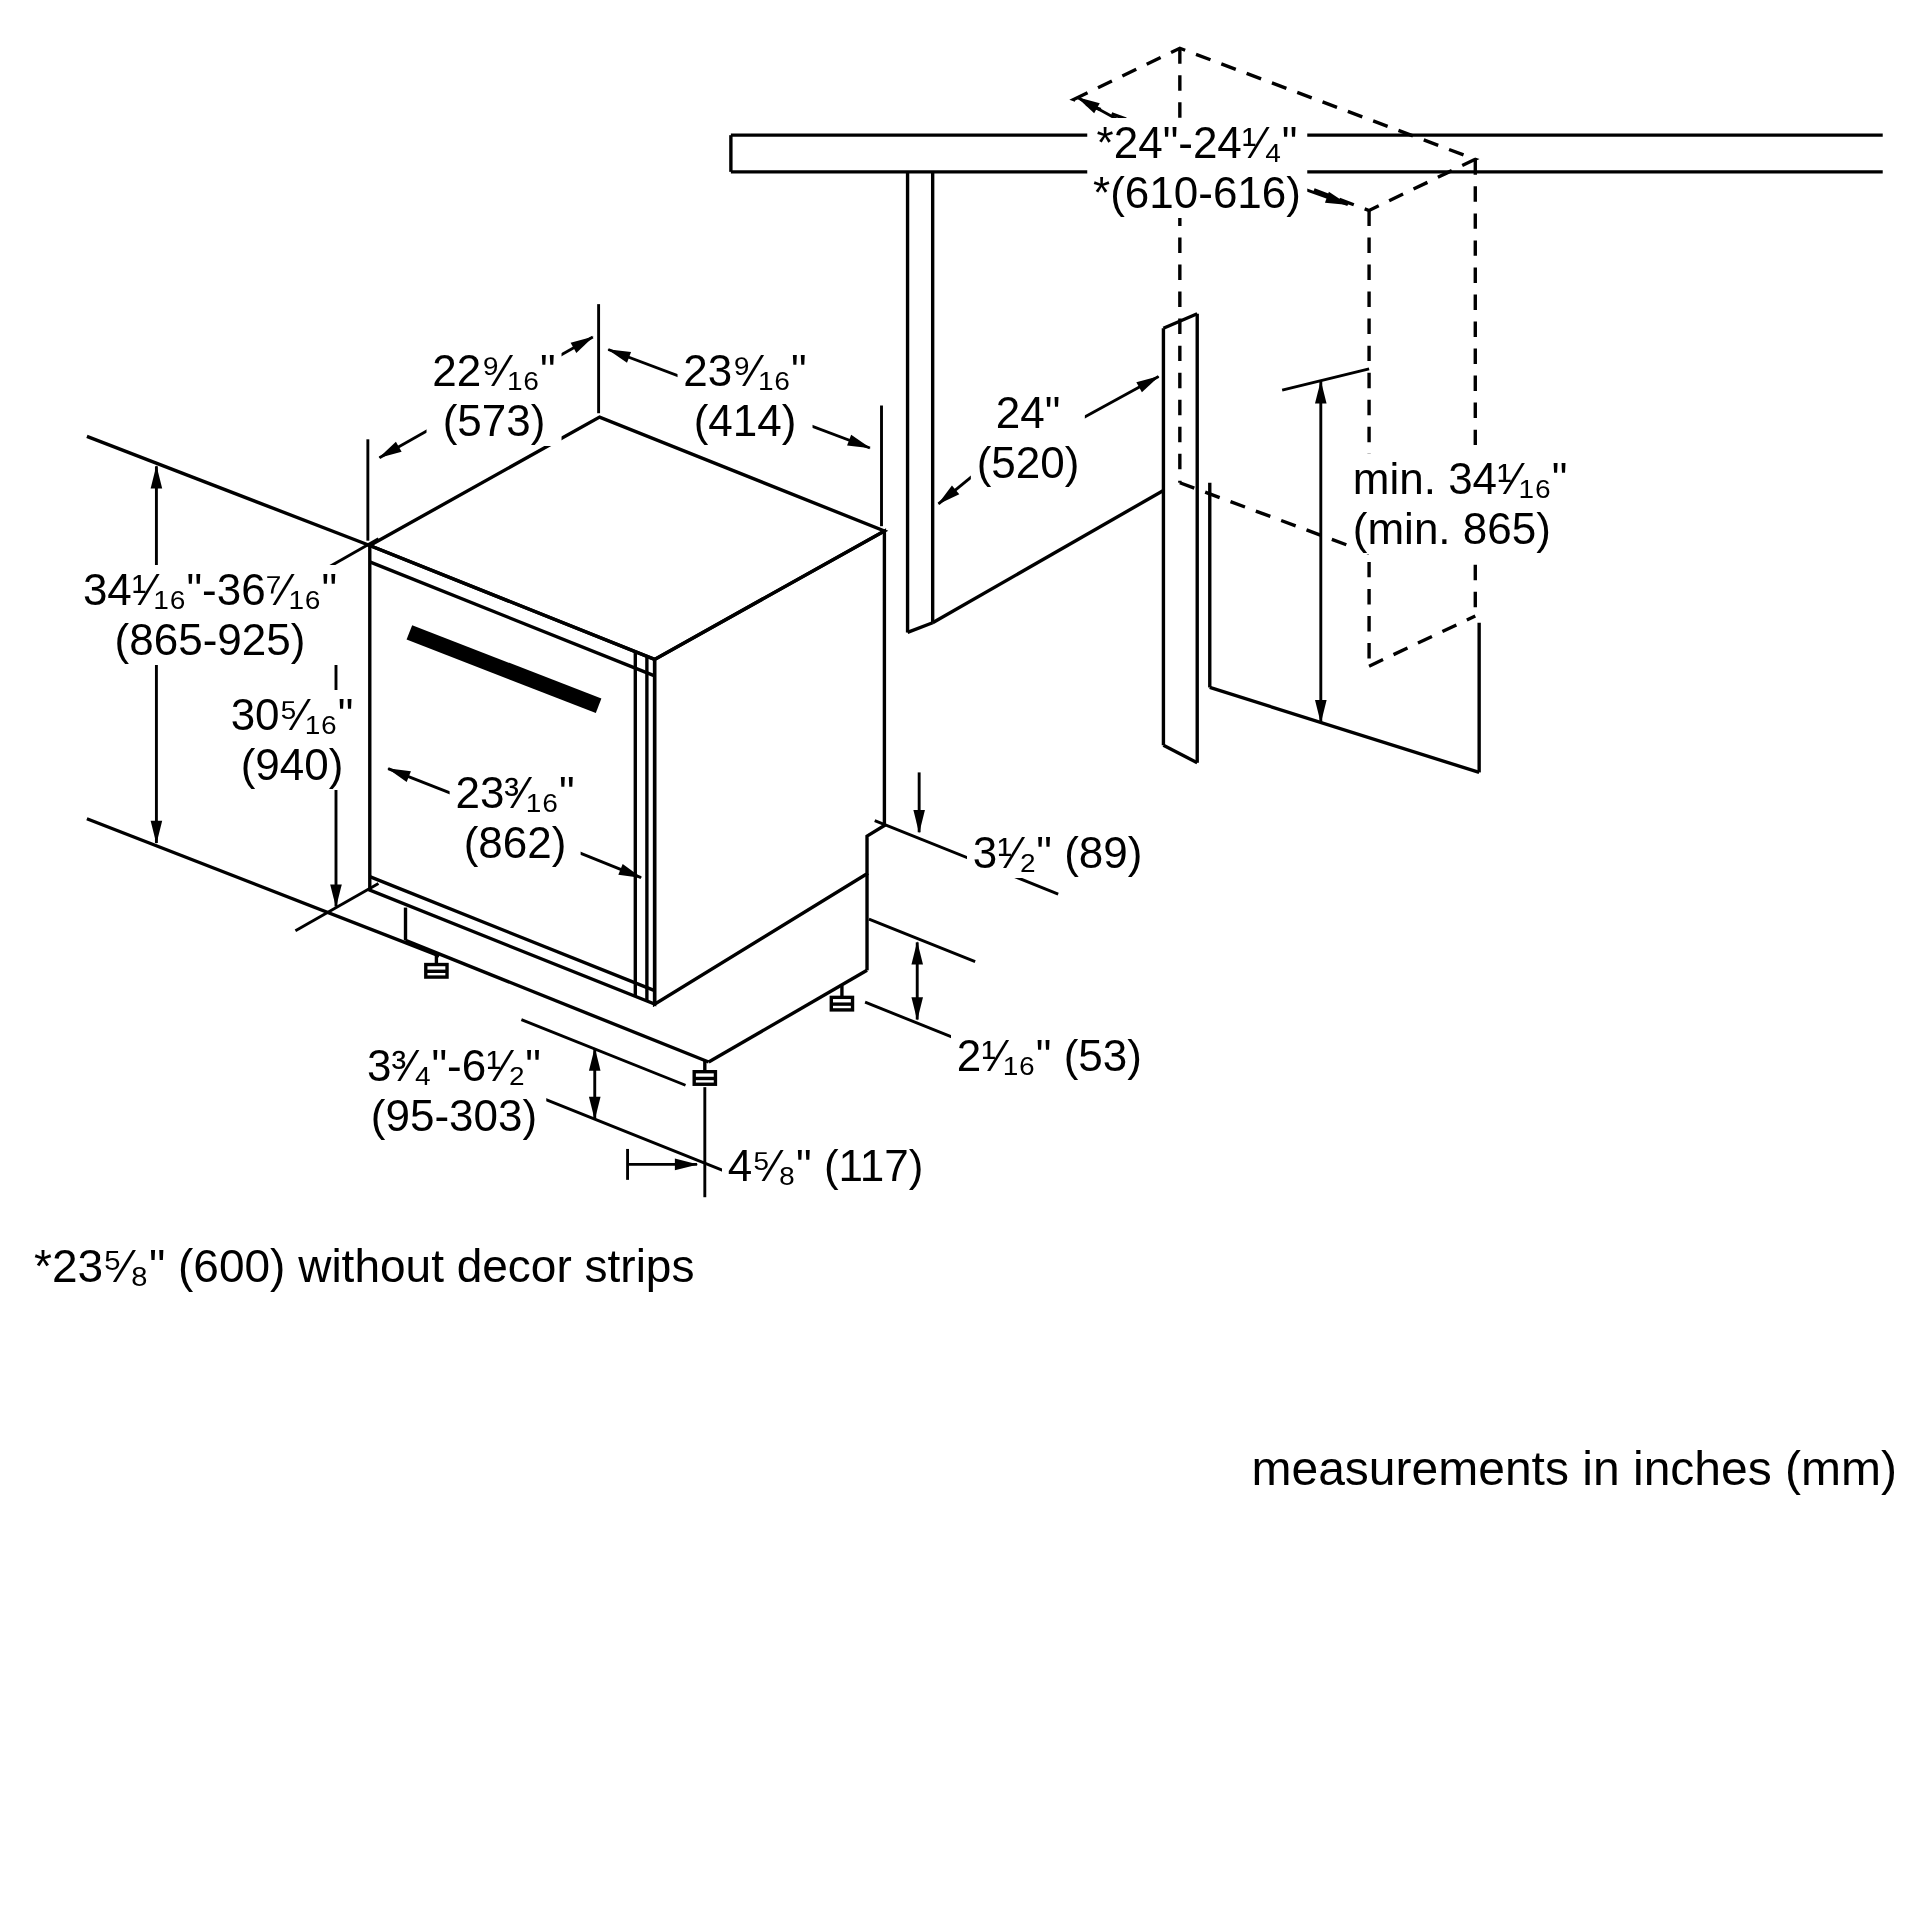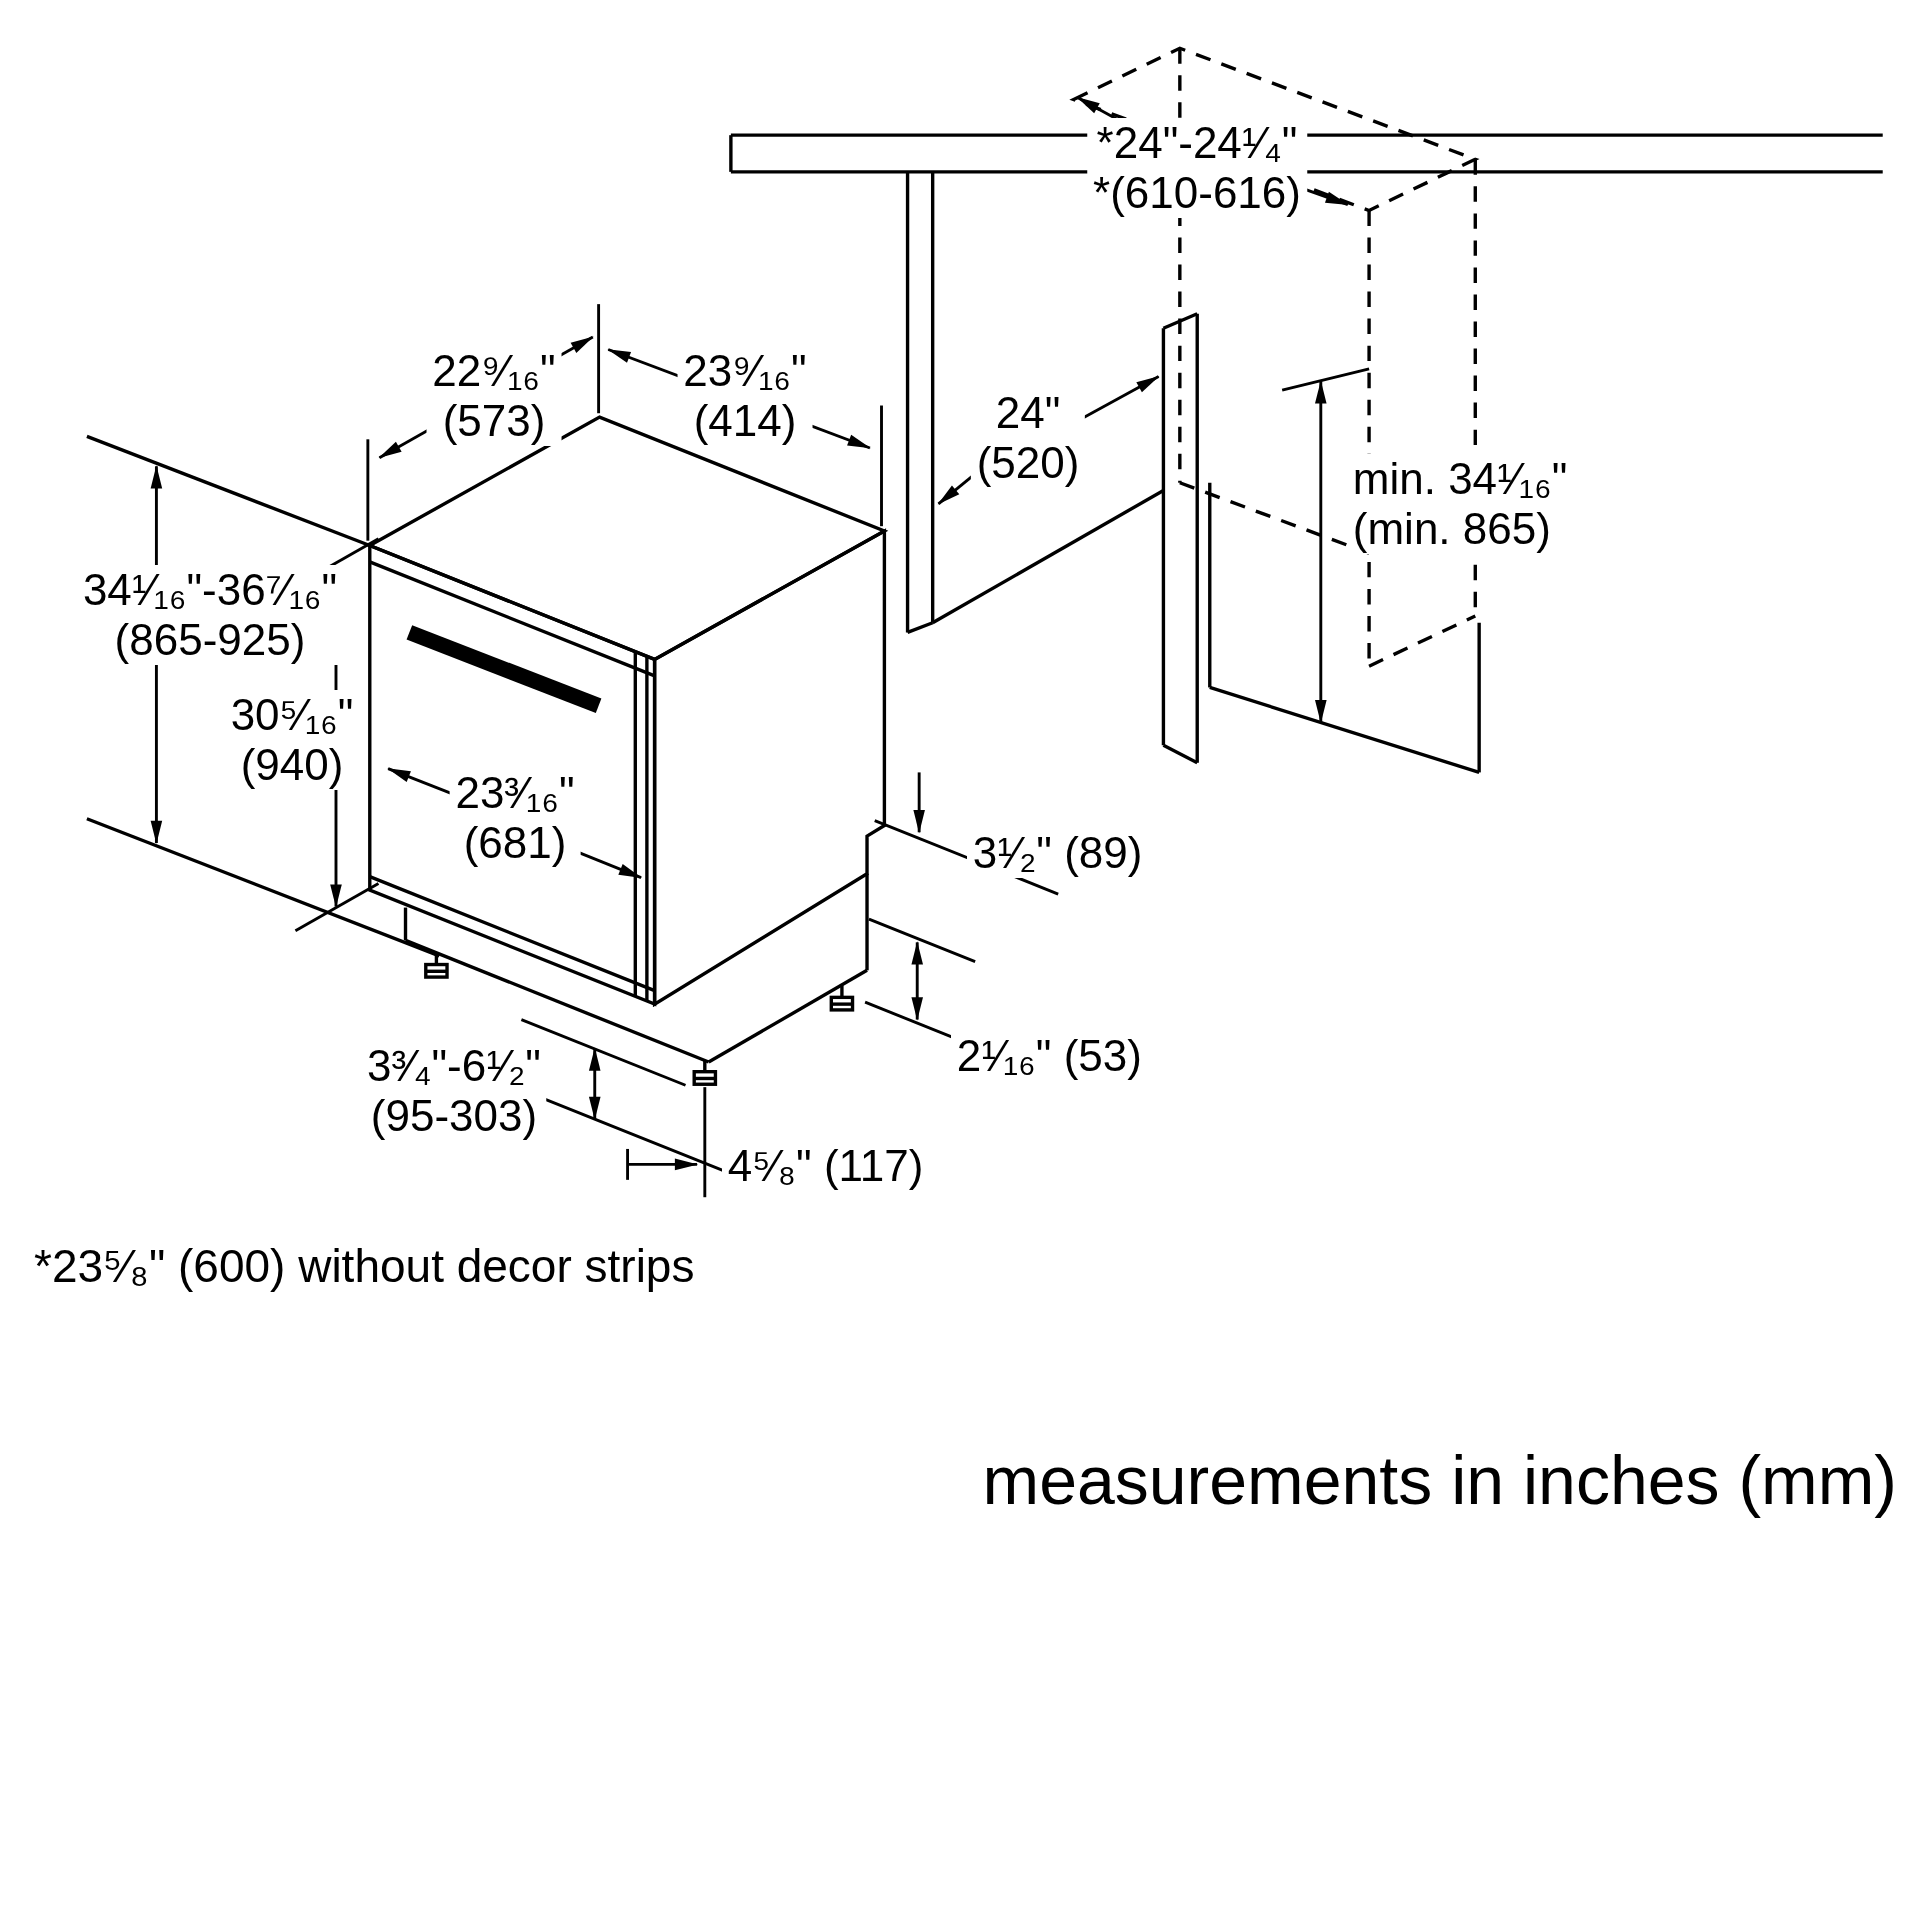--- a/index.html
+++ b/index.html
@@ -27,21 +27,21 @@
   .single{display:inline-block;}
   .footnote{
     position:absolute;
     left:34px;top:1239px;
     font-size:46px;
     white-space:nowrap;
   }
   .caption{
     position:absolute;
     right:34px;top:1441px;
-    font-size:68px;
+    font-size:48px;
     white-space:nowrap;
     margin-left:35px;
   }
 </style>
 </head>
 <body>
 
 <div class="canvas">
 
   <svg class="drawing" width="1931" height="1931" viewBox="0 0 2000 2000">
@@ -201,21 +201,21 @@
     <span>(865-925)</span>
   </div>
 
   <div class="dim-label center" style="left:292px;top:690px;">
     <span>30⁵⁄₁₆"</span>
     <span>(940)</span>
   </div>
 
   <div class="dim-label center" style="left:515px;top:768px;">
     <span>23³⁄₁₆"</span>
-    <span>(681)</span>
+    <span>(862)</span>
   </div>
 
   <div class="dim-label left" style="left:967px;top:828px;">
     <span>3¹⁄₂" (89)</span>
   </div>
 
   <div class="dim-label left" style="left:951px;top:1031px;">
     <span>2¹⁄₁₆" (53)</span>
   </div>
 

